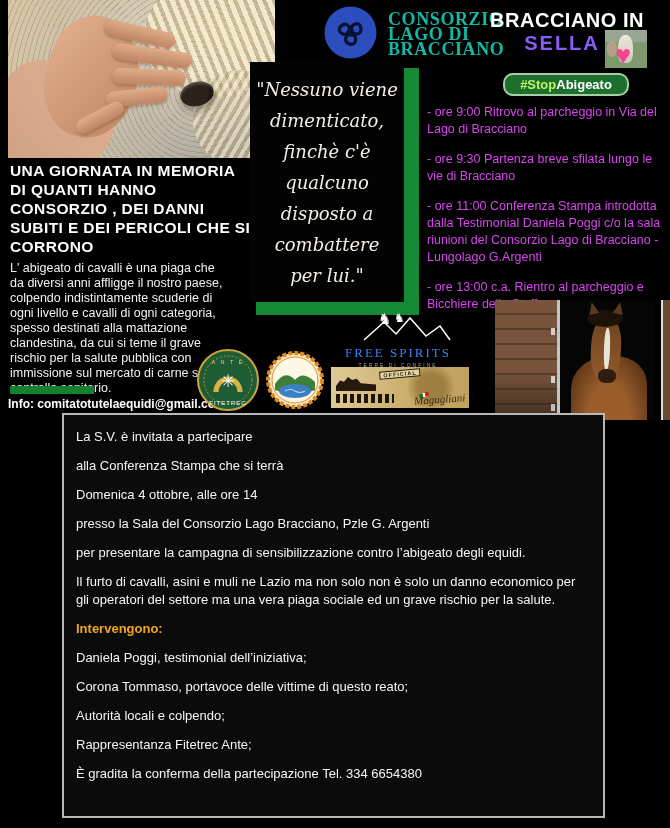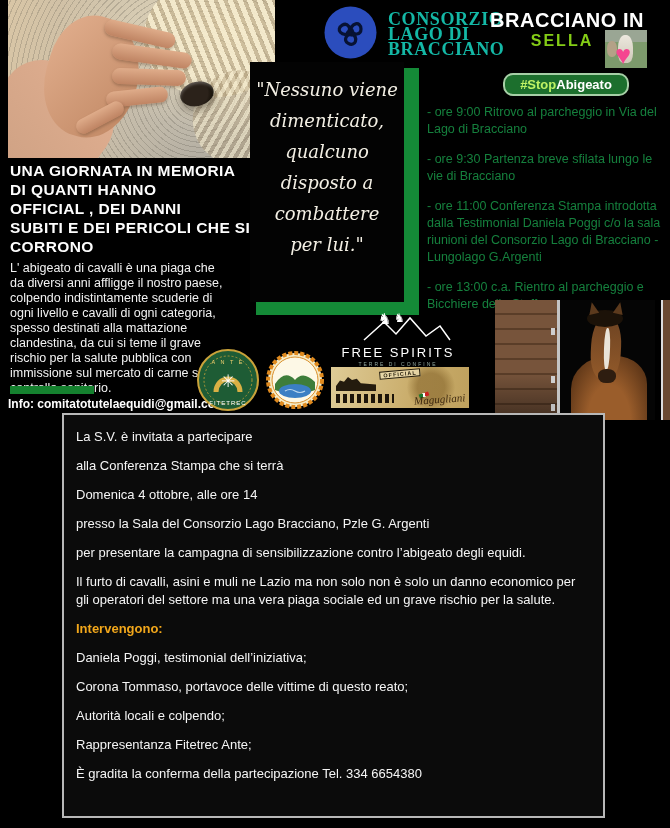--- a/index.html
+++ b/index.html
@@ -54,45 +54,45 @@
 
   
   .consorzio{position:absolute;left:323px;top:5px;}
   .consorzio-name{position:absolute;left:388px;top:12px;font-family:"Liberation Serif",serif;
     font-weight:bold;font-size:18px;line-height:15px;letter-spacing:.6px;color:#14b8a6;}
 
   
   .brand1{position:absolute;left:486px;top:9px;width:162px;text-align:center;
     font-size:20px;font-weight:900;letter-spacing:.5px;color:#fff;}
   .brand2{position:absolute;left:518px;top:32px;width:88px;text-align:center;
-    font-size:16px;font-weight:900;letter-spacing:2px;color:#84cc16;}
+    font-size:20px;font-weight:900;letter-spacing:2px;color:#8b5cf6;}
   .horse-thumb{position:absolute;left:605px;top:30px;width:42px;height:38px;overflow:hidden;
     background:linear-gradient(180deg,#9aa694 0 32%,#7d9a6c 32% 100%);}
   .horse-thumb .wh{position:absolute;left:13px;top:5px;width:15px;height:28px;border-radius:45% 45% 35% 35%;
     background:linear-gradient(180deg,#ece8de,#cfc8b8);}
   .horse-thumb .bh{position:absolute;left:2px;top:11px;width:10px;height:16px;border-radius:45%;
     background:#b4a187;}
   .heart{position:absolute;left:615px;top:42px;font-size:27px;color:#f54590;line-height:1;}
 
   
   .pill{position:absolute;left:503px;top:73px;width:122px;height:19px;border-radius:10px;
     background:#1c6f2d;border:2px solid #a6cfa6;display:flex;align-items:center;justify-content:center;
     font-size:13px;font-weight:bold;}
   .pill .stop{color:#bef264;}
   .pill .rest{color:#fff;}
 
   
-  .schedule{position:absolute;left:427px;top:104px;width:240px;font-size:12.5px;line-height:17px;color:#15803d;}
+  .schedule{position:absolute;left:427px;top:104px;width:240px;font-size:12.5px;line-height:17px;color:#d946ef;}
   .schedule .item{margin-bottom:13px;}
 
   
   .fitetrec{position:absolute;left:196px;top:347px;}
   .park{position:absolute;left:265px;top:350px;}
   .freespirits{position:absolute;left:336px;top:309px;width:124px;text-align:center;}
-  .fs-title{font-family:Liberation Sans, sans-serif;font-size:13px;letter-spacing:2px;color:#ffffff;margin-top:-2px;}
+  .fs-title{font-family:Liberation Serif, serif;font-size:13px;letter-spacing:2px;color:#3b82f6;margin-top:-2px;}
   .fs-sub{font-size:5px;letter-spacing:2px;color:#93a8a0;margin-top:1px;}
   .banner{position:absolute;left:331px;top:367px;width:138px;height:41px;overflow:hidden;
     background:linear-gradient(100deg,#decb96,#c9ac6a 60%,#bfa15e);}
   .banner .tiger{position:absolute;right:14px;top:-4px;width:48px;height:48px;border-radius:50%;opacity:.65;
     background:radial-gradient(circle,#8a6a30 0 40%, rgba(138,106,48,0) 72%);}
   .banner .sil{position:absolute;left:5px;top:7px;width:40px;height:17px;background:#241b0e;
     clip-path:polygon(0 70%,10% 38%,20% 46%,30% 18%,40% 36%,52% 28%,62% 55%,100% 62%,100% 100%,0 100%);}
   .banner .runes{position:absolute;left:5px;bottom:5px;width:58px;height:9px;
     background:repeating-linear-gradient(90deg,#1d150a 0 4px, rgba(0,0,0,0) 4px 7px);}
   .banner .official{position:absolute;left:50%;top:3px;transform:translateX(-50%) rotate(-5deg);
@@ -154,20 +154,21 @@
     <div class="finger f3"></div>
     <div class="finger f4"></div>
     <div class="finger thumbf"></div>
   </div>
 
   <div class="quote-green-right"></div>
   <div class="quote-green-bottom"></div>
   <div class="quote-panel">
     <div class="quote-line">"Nessuno viene</div>
     <div class="quote-line">dimenticato,</div>
+    <div class="quote-line">finchè c'è</div>
     <div class="quote-line">qualcuno</div>
     <div class="quote-line">disposto  a</div>
     <div class="quote-line">combattere</div>
     <div class="quote-line">per lui."</div>
   </div>
 
   <div class="consorzio">
     <svg width="55" height="55" viewBox="0 0 55 55">
       <circle cx="27.5" cy="27.5" r="26" fill="#2b4dbd"></circle>
       <g stroke="#071233" stroke-width="3.2" fill="none" stroke-linecap="round">
@@ -203,21 +204,21 @@
   <div class="schedule">
     <div class="item">- ore 9:00 Ritrovo al parcheggio in Via del Lago di Bracciano</div>
     <div class="item">- ore 9:30 Partenza breve sfilata lungo le vie di Bracciano</div>
     <div class="item">- ore 11:00 Conferenza Stampa introdotta dalla Testimonial Daniela Poggi c/o la sala riunioni del Consorzio Lago di Bracciano - Lungolago G.Argenti</div>
     <div class="item">- ore 13:00 c.a. Rientro al parcheggio e Bicchiere della Staffa</div>
   </div>
 
   <div class="mem-heading">
     <div>UNA GIORNATA IN MEMORIA</div>
     <div>DI QUANTI HANNO</div>
-    <div>OFFICIAL , DEI DANNI</div>
+    <div>CONSORZIO , DEI DANNI</div>
     <div>SUBITI E DEI PERICOLI CHE SI</div>
     <div>CORRONO</div>
   </div>
   <div class="mem-par">L' abigeato di cavalli è una piaga che da diversi anni affligge il nostro paese, colpendo indistintamente scuderie di ogni livello e cavalli di ogni categoria, spesso destinati alla mattazione clandestina, da cui si teme il grave rischio per la salute pubblica con immissione sul mercato di carne senza controllo sanitario.</div>
   <div class="green-bar"></div>
   <div class="info-line">Info: comitatotutelaequidi@gmail.com</div>
 
   <div class="fitetrec">
     <svg width="64" height="66" viewBox="0 0 64 66">
       <circle cx="32" cy="33" r="30" fill="#1e5c35" stroke="#c9a23a" stroke-width="2"></circle>

